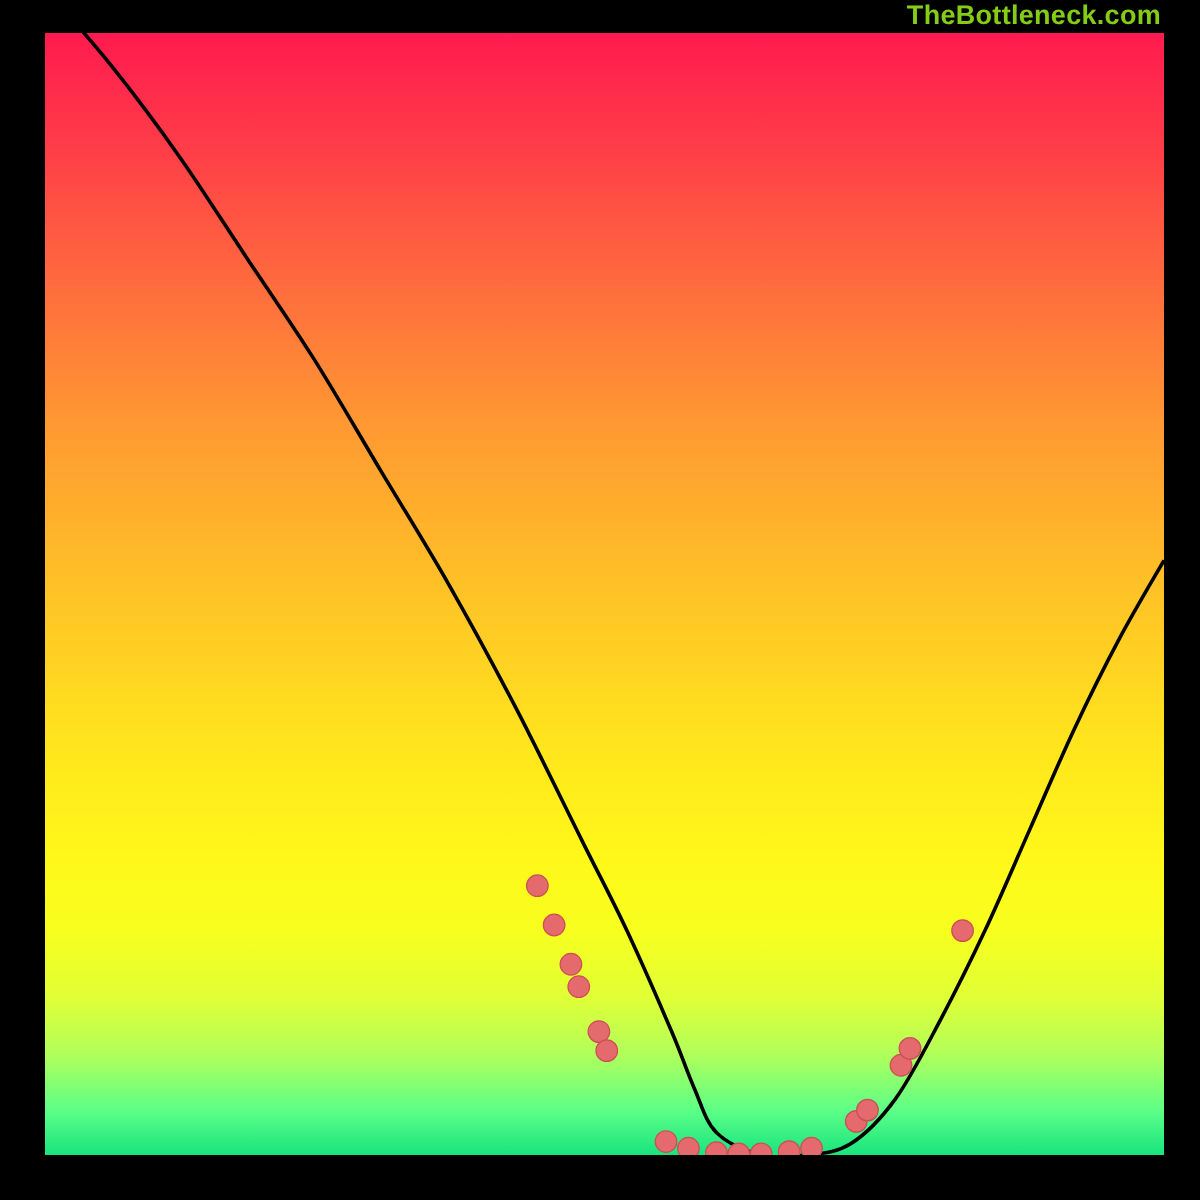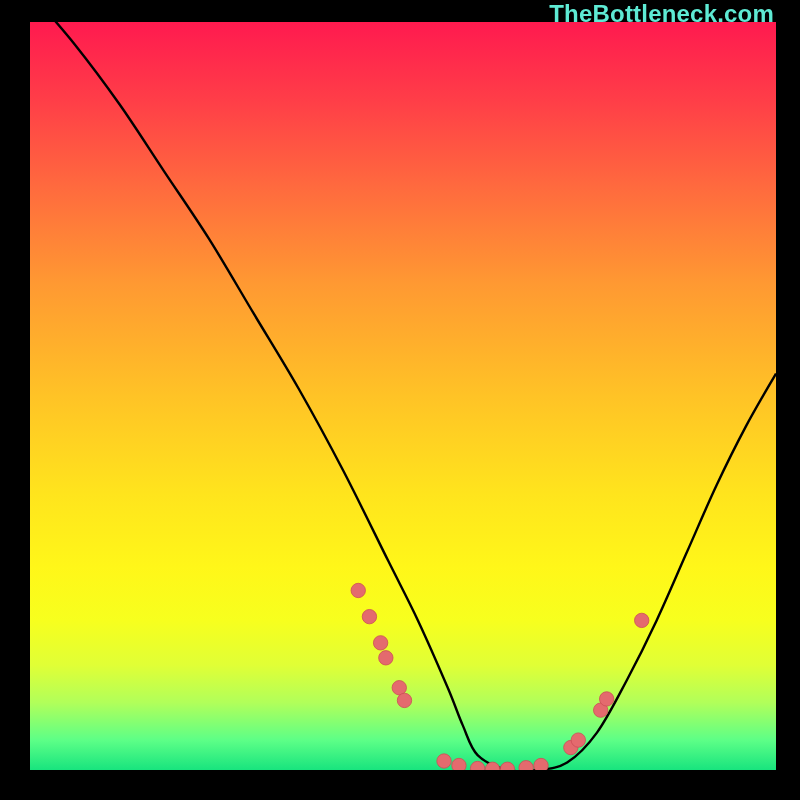--- a/index.html
+++ b/index.html
@@ -29,23 +29,23 @@
       #b1ff5a 91%,
       #5dff87 96%,
       #18e47e 100%
     );
   }
   .attribution {
     position: absolute;
     top: 0px;
     right: 26px;
     font-family: Arial, Helvetica, sans-serif;
-    font-size: 24px;
+    font-size: 18px;
     font-weight: bold;
-    color: #5eead4;
+    color: #84cc16;
     letter-spacing: 0.2px;
   }
   svg {
     position: absolute;
     left: 0;
     top: 0;
   }
 </style>
 </head>
 <body>

